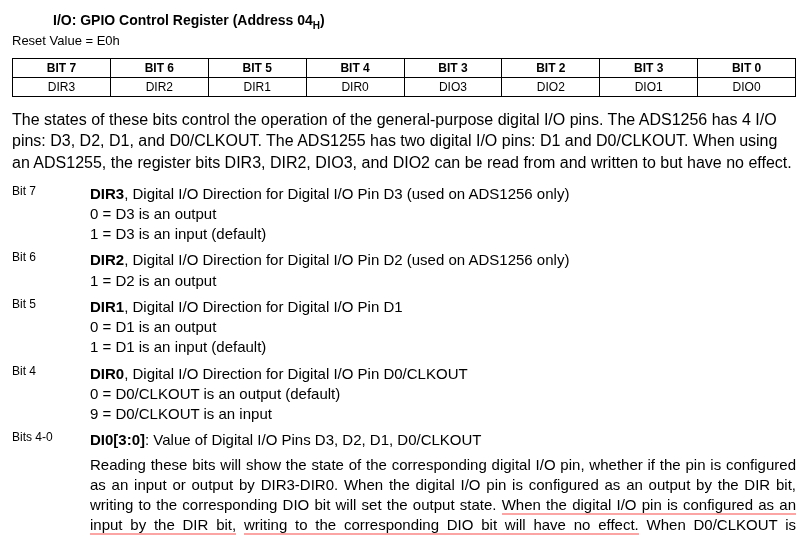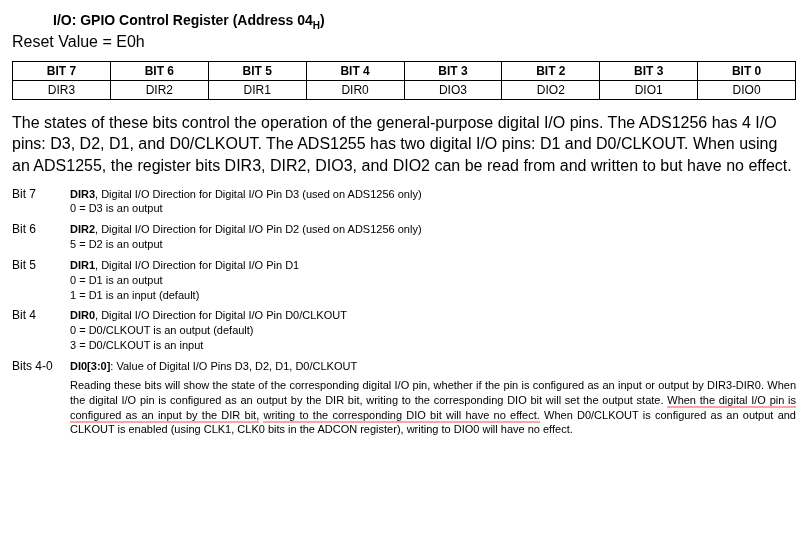--- a/index.html
+++ b/index.html
@@ -13,21 +13,21 @@
     background: #fff;
   }
   .title {
     font-weight: bold;
     font-size: 14px;
     margin-bottom: 2px;
     padding-left: 41px;
   }
   .title sub { font-size: 10px; font-weight: bold; }
   .reset {
-    font-size: 16px;
+    font-size: 13px;
     margin-bottom: 10px;
   }
   table.bits {
     border-collapse: collapse;
     width: 100%;
     table-layout: fixed;
     margin-bottom: 12px;
   }
   table.bits th, table.bits td {
     border: 1px solid #000;
@@ -48,22 +48,23 @@
     display: flex;
     margin-bottom: 6px;
   }
   .bitlabel {
     width: 58px;
     flex-shrink: 0;
     font-size: 12px;
   }
   .bitbody {
     flex: 1;
-    font-size: 11px;
+    font-size: 15px;
     line-height: 1.35;
+    margin-left: 20px;
   }
   .bitname { font-weight: bold; }
   .justify {
     text-align: justify;
   }
   .underline-red {
     border-bottom: 2px solid #fca5a5;
   }
   
 </style>
@@ -100,46 +101,47 @@
 </tbody>
   </table>
 
 <div class="para">The states of these bits control the operation of the general-purpose digital I/O pins. The ADS1256 has 4 I/O pins: D3, D2, D1, and D0/CLKOUT. The ADS1255 has two digital I/O pins: D1 and D0/CLKOUT. When using an ADS1255, the register bits DIR3, DIR2, DIO3, and DIO2 can be read from and written to but have no effect.</div>
 
 <div class="bitrow">
   <div class="bitlabel">Bit 7</div>
   <div class="bitbody">
     <span class="bitname">DIR3</span><span>, Digital I/O Direction for Digital I/O Pin D3 (used on ADS1256 only)</span><br>
     <span>0 = D3 is an output</span><br>
+    <span>1 = D3 is an input (default)</span>
   </div>
 </div>
 
 <div class="bitrow">
   <div class="bitlabel">Bit 6</div>
   <div class="bitbody">
     <span class="bitname">DIR2</span><span>, Digital I/O Direction for Digital I/O Pin D2 (used on ADS1256 only)</span><br>
-    <span>5 = D2 is an output</span><br>
+    <span>1 = D2 is an output</span><br>
   </div>
 </div>
 
 <div class="bitrow">
   <div class="bitlabel">Bit 5</div>
   <div class="bitbody">
     <span class="bitname">DIR1</span><span>, Digital I/O Direction for Digital I/O Pin D1</span><br>
     <span>0 = D1 is an output</span><br>
     <span>1 = D1 is an input (default)</span>
   </div>
 </div>
 
 <div class="bitrow">
   <div class="bitlabel">Bit 4</div>
   <div class="bitbody">
     <span class="bitname">DIR0</span><span>, Digital I/O Direction for Digital I/O Pin D0/CLKOUT</span><br>
     <span>0 = D0/CLKOUT is an output (default)</span><br>
-    <span>3 = D0/CLKOUT is an input</span>
+    <span>9 = D0/CLKOUT is an input</span>
   </div>
 </div>
 
 <div class="bitrow">
   <div class="bitlabel">Bits 4-0</div>
   <div class="bitbody">
     <span class="bitname">DI0[3:0]</span><span>: Value of Digital I/O Pins D3, D2, D1, D0/CLKOUT</span>
     <div class="justify" style="margin-top:4px;">
       <span>Reading these bits will show the state of the corresponding digital I/O pin, whether if the pin is configured as an input or output by DIR3-DIR0. When the digital I/O pin is configured as an output by the DIR bit, writing to the corresponding DIO bit will set the output state. </span><span class="underline-red">When the digital I/O pin is configured as an input by the DIR bit,</span>
       <span class="underline-red">writing to the corresponding DIO bit will have no effect.</span><span> When D0/CLKOUT is configured as an output and CLKOUT is enabled (using CLK1, CLK0 bits in the ADCON register), writing to DIO0 will have no effect.</span>

